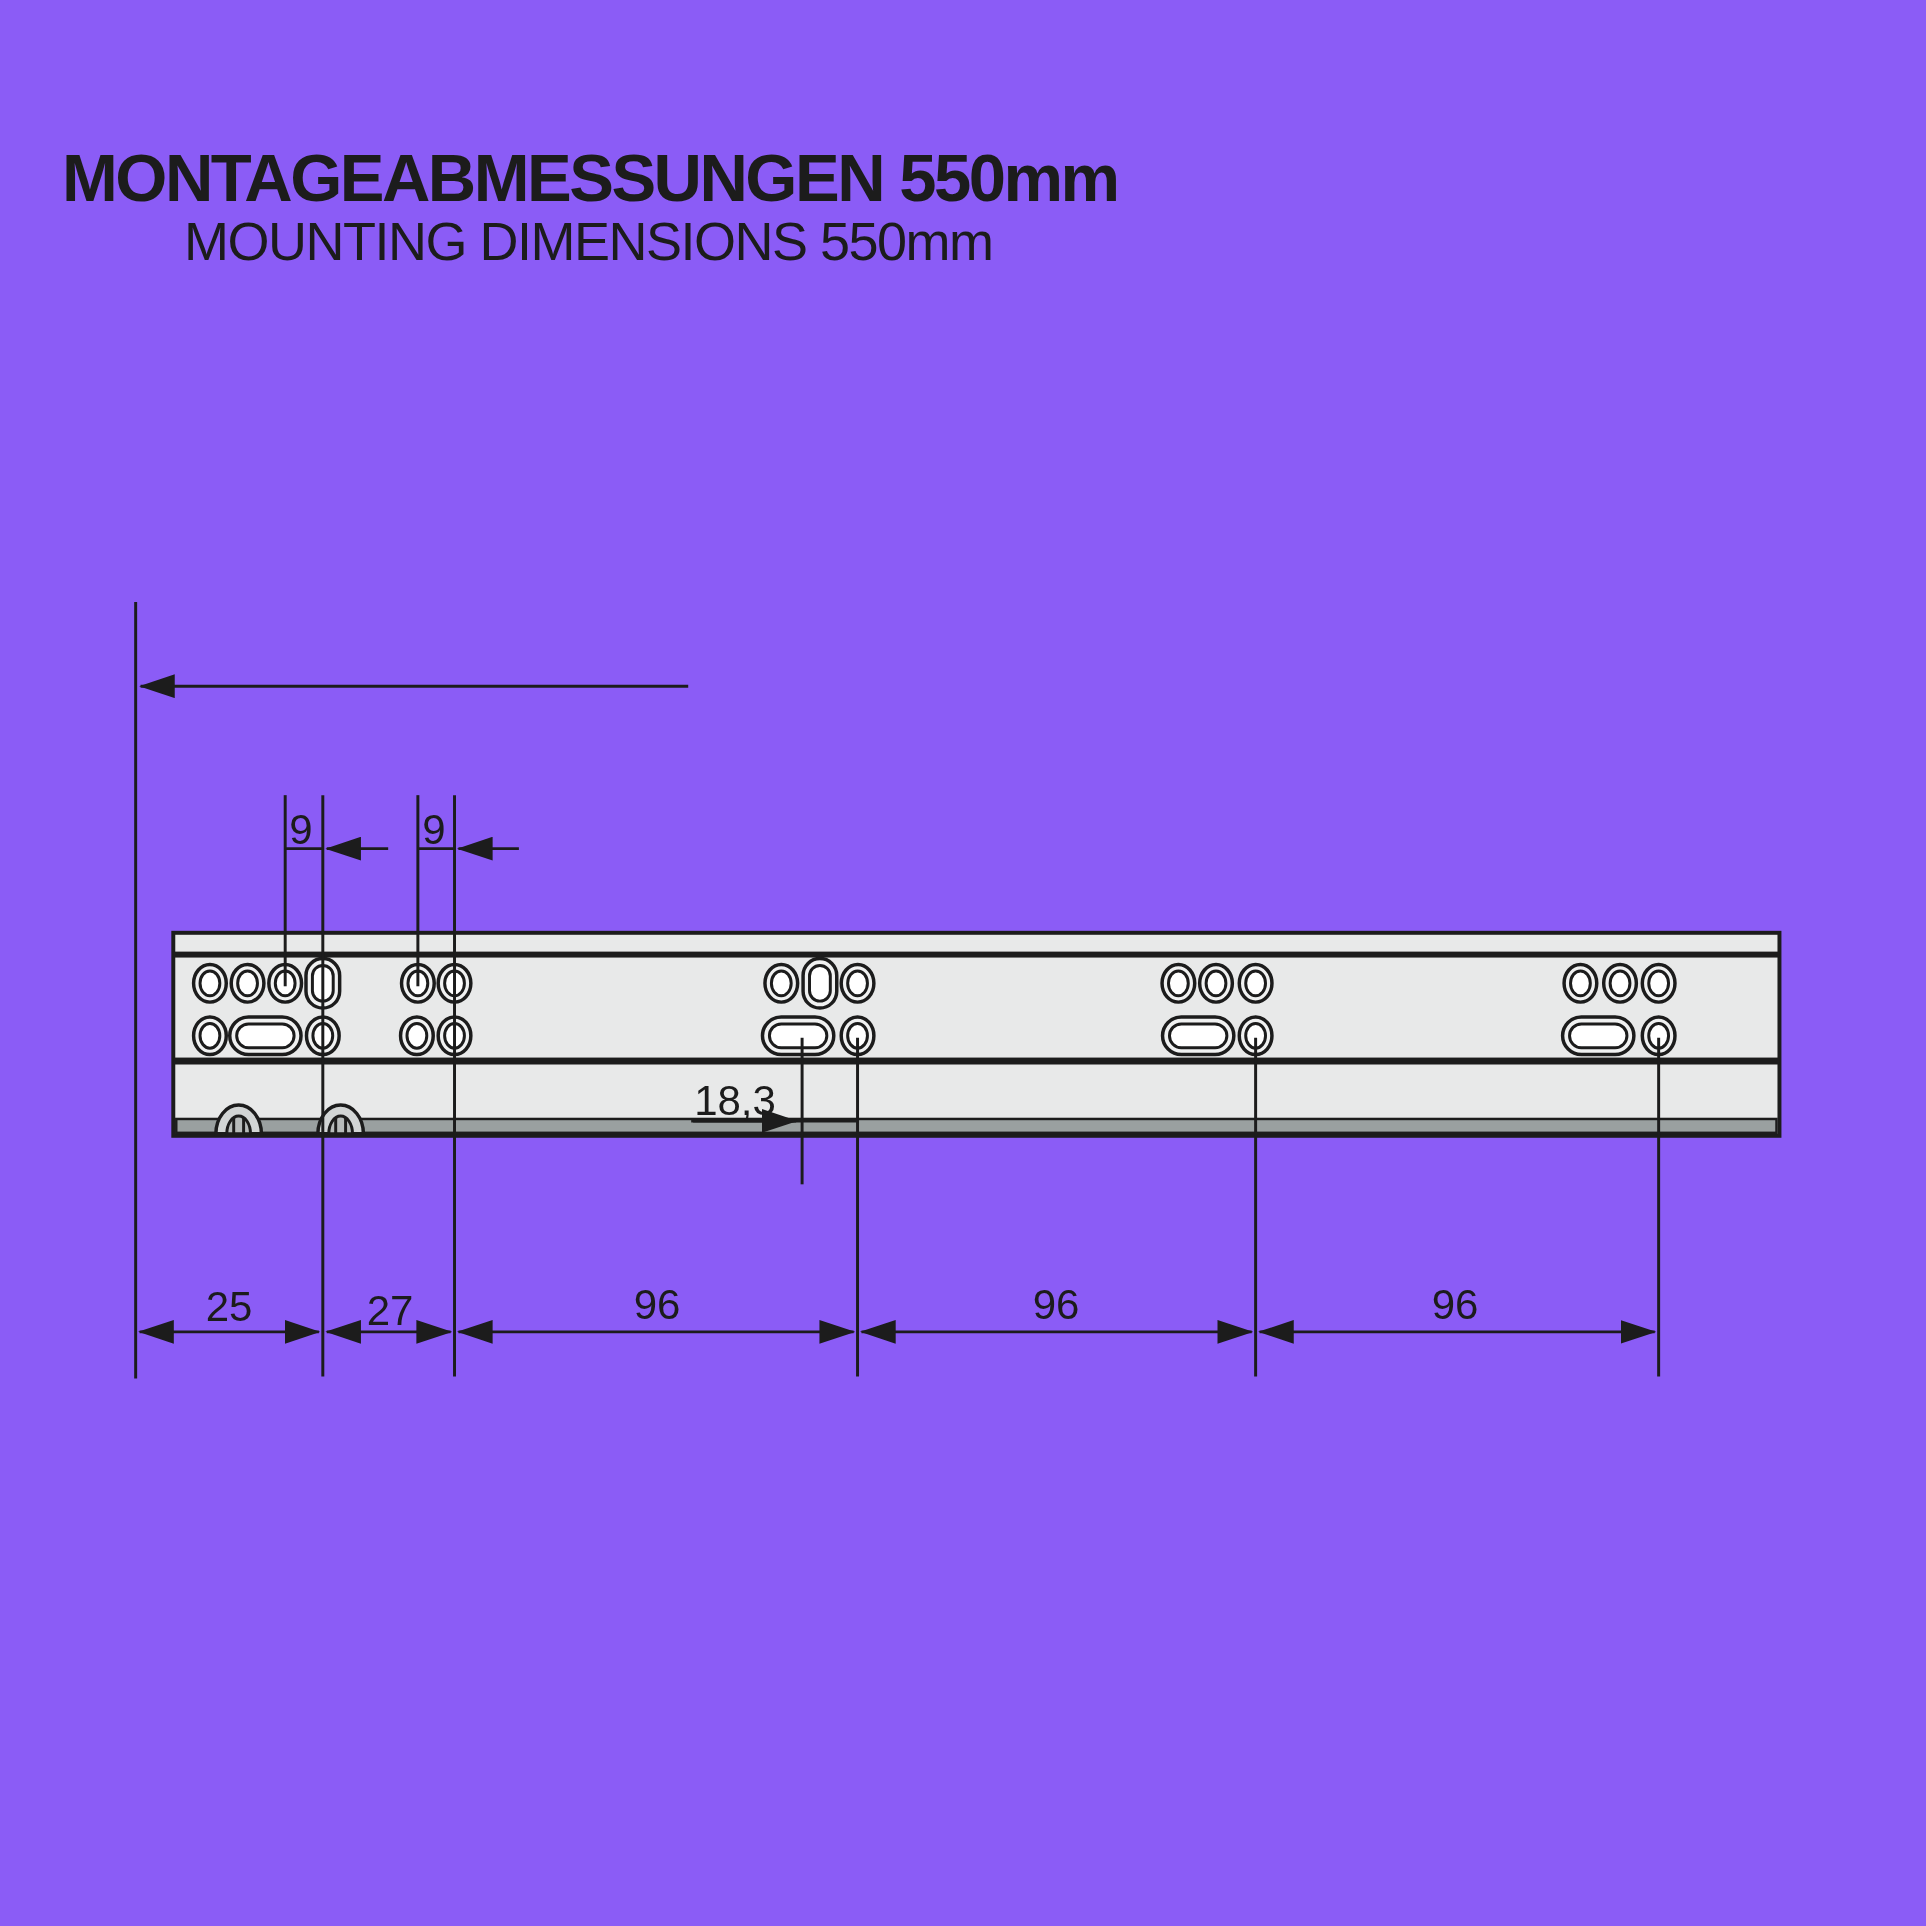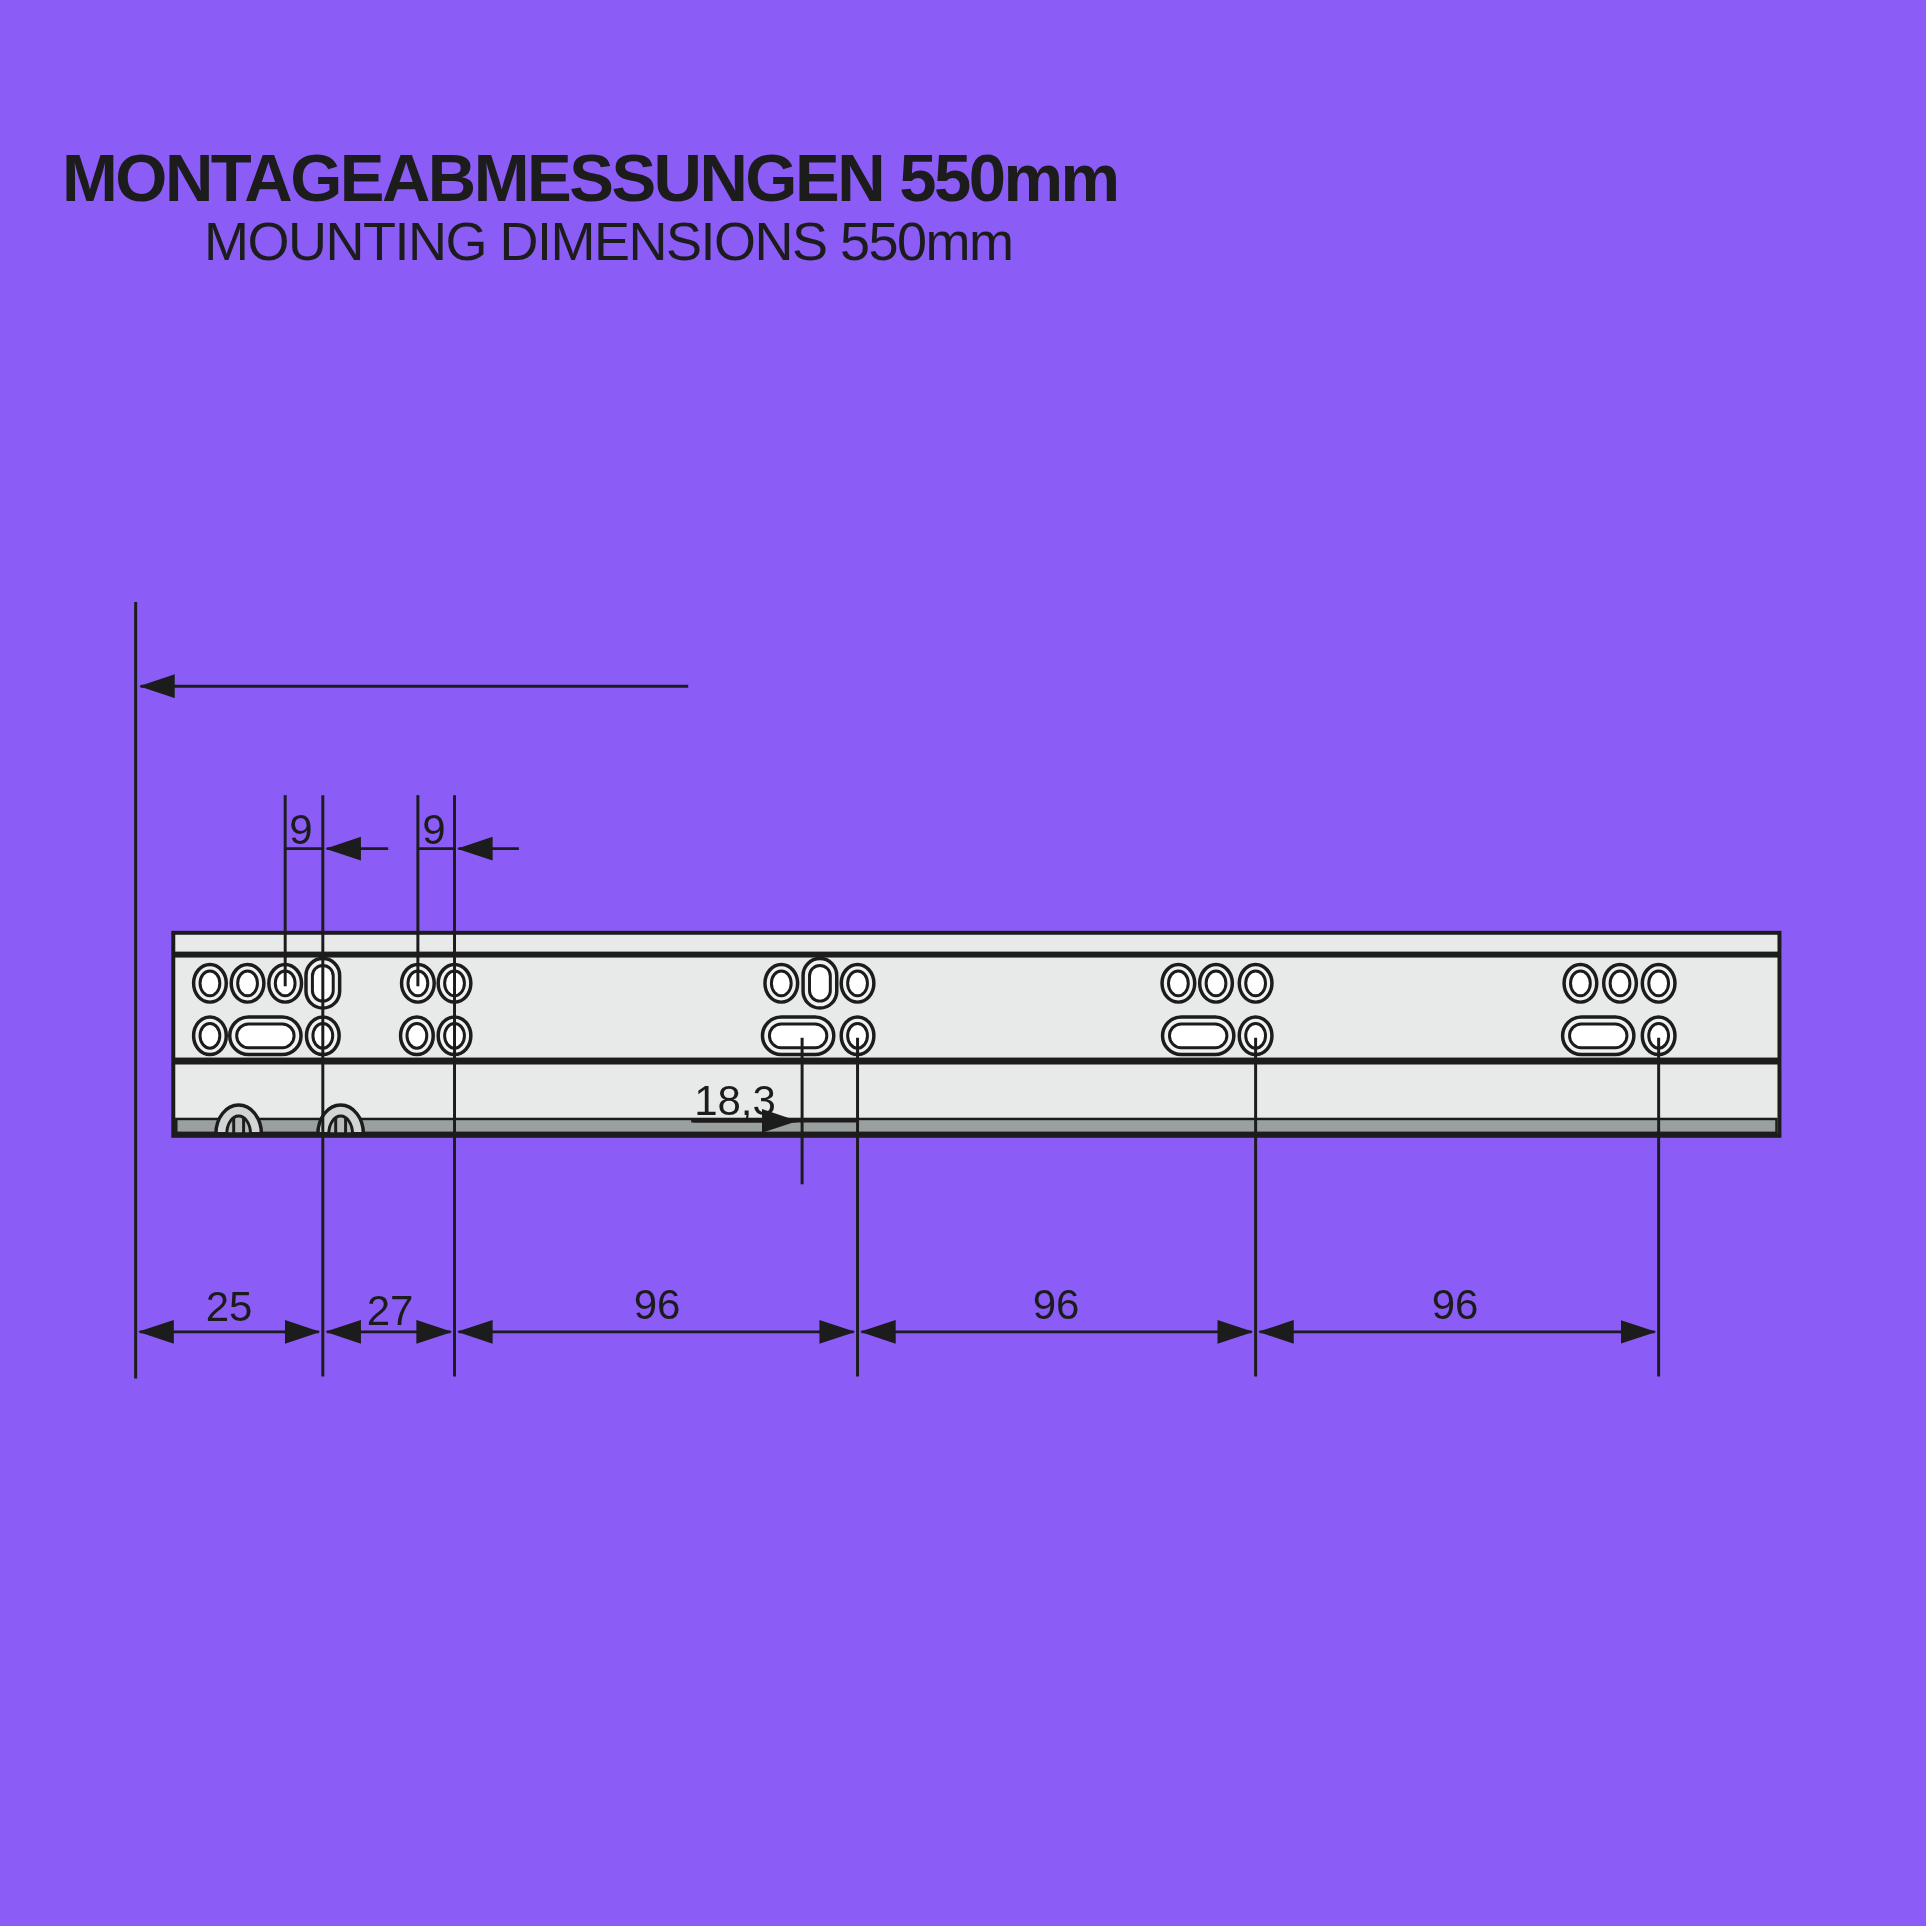--- a/index.html
+++ b/index.html
@@ -3,21 +3,21 @@
 <meta charset="utf-8">
 <style>
   html,body{margin:0;padding:0;background:#ffffff;}
   #canvas{
     position:relative;width:1927px;height:1927px;background:#8b5cf6;overflow:hidden;
     font-family:Liberation Sans, sans-serif;color:#1c1c1c;
   }
   #drawing{position:absolute;left:0;top:0;width:1927px;height:1927px;}
   .txt{position:absolute;white-space:nowrap;color:#1c1c1c;}
   .title{left:62px;top:139px;font-size:67px;font-weight:800;letter-spacing:-2.5px;}
-  .subtitle{left:184px;top:210px;font-size:54px;font-weight:400;letter-spacing:-1.5px;margin-left:20px;}
+  .subtitle{left:184px;top:210px;font-size:54px;font-weight:400;letter-spacing:-1.5px;}
   .cab{left:187px;top:630px;font-size:46px;letter-spacing:-0.5px;}
   .cab .b{font-weight:800;}
   .dim{font-size:42px;transform:translateX(-50%);}
   
   .ln{stroke:#1c1c1c;stroke-width:3;fill:none;}
   .rail-outer{fill:#e8e9e9;stroke:#1c1c1c;stroke-width:4;}
   .band{fill:#1c1c1c;stroke:none;}
   .strip{fill:#9aa0a0;stroke:#1c1c1c;stroke-width:2.5;}
   .ho{fill:#f0f1f1;stroke:#1c1c1c;stroke-width:3.5;}
   .hi{fill:#ffffff;stroke:#1c1c1c;stroke-width:3;}

